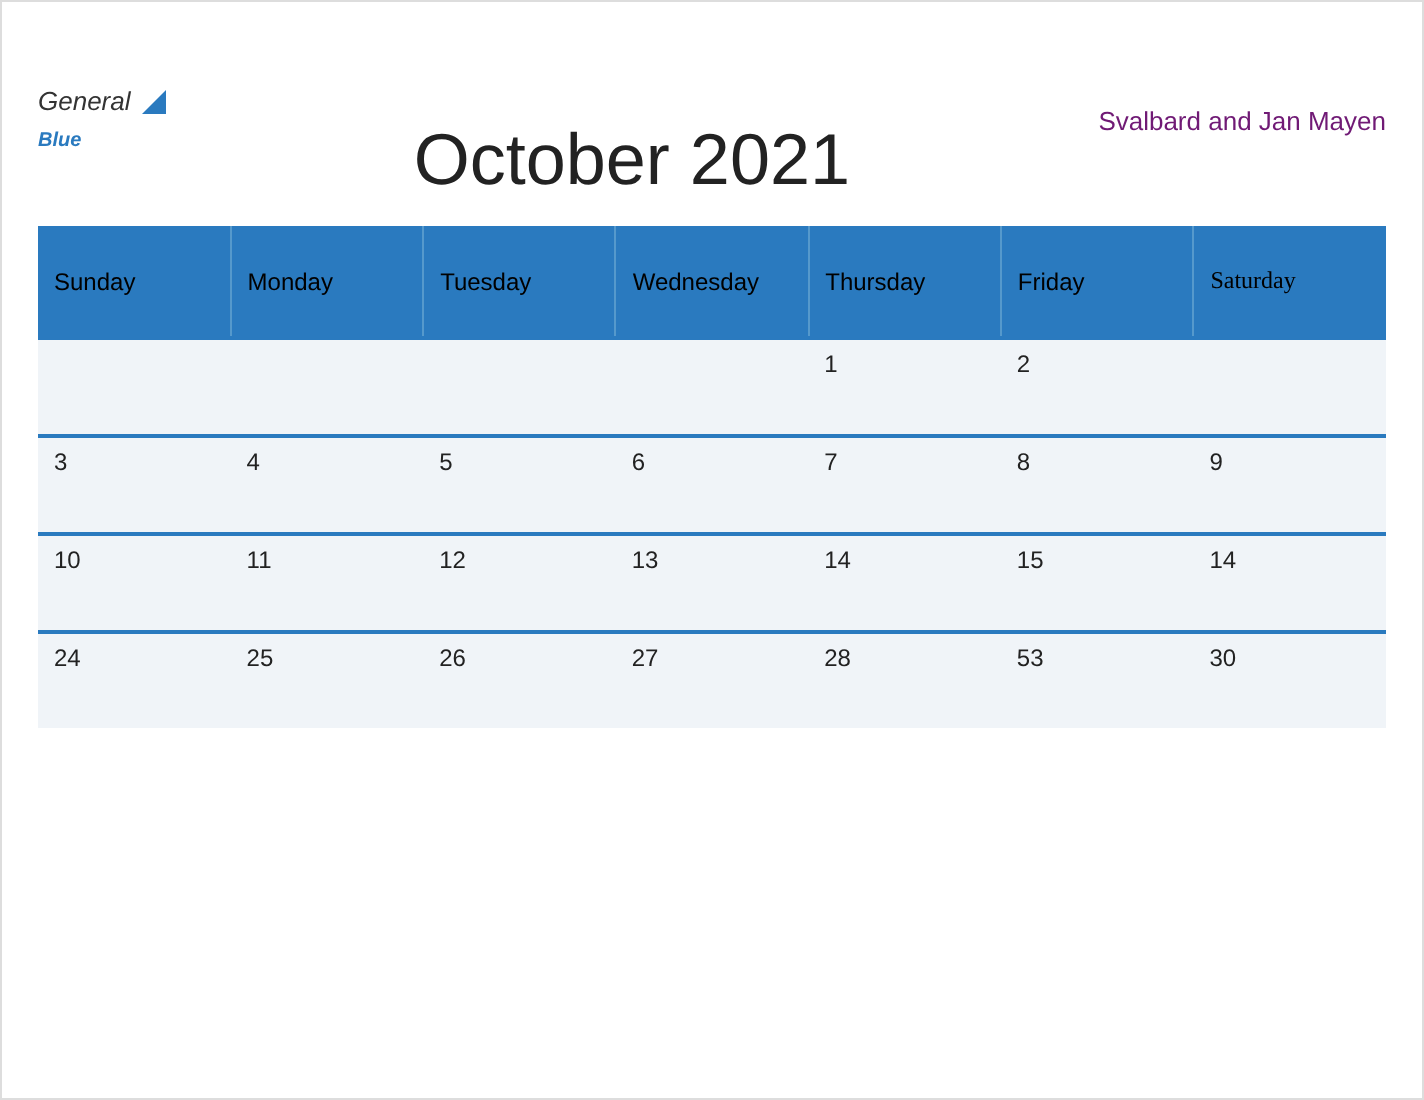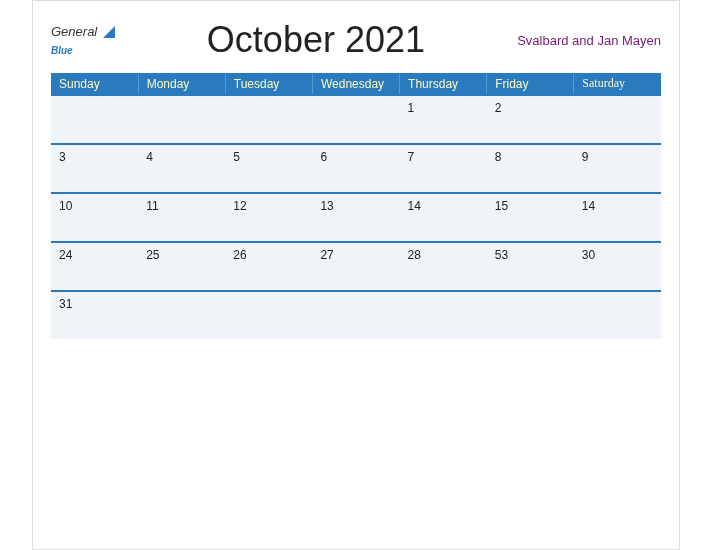--- a/index.html
+++ b/index.html
@@ -5,21 +5,21 @@
     * { box-sizing: border-box; margin: 0; padding: 0; }
     body {
       background: #fff;
       font-family: Arial, Helvetica, sans-serif;
       display: flex;
       justify-content: center;
       align-items: center;
       min-height: 100vh;
     }
     .calendar-wrapper {
-      width: 648px;
+      width: 712px;
       min-height: 550px;
       background: #fff;
       padding: 18px 18px 18px 18px;
       border: 1px solid #ddd;
     }
     .calendar-header {
       display: flex;
       align-items: center;
       justify-content: space-between;
       margin-bottom: 12px;
@@ -40,38 +40,39 @@
       color: #2a7abf;
       font-style: italic;
       font-weight: bold;
     }
     .calendar-title {
       font-size: 36px;
       font-weight: normal;
       color: #222;
       text-align: center;
       flex: 1;
+      margin-top: 40px;
     }
     .region-label {
       font-size: 13px;
       color: #701a75;
       text-align: right;
       min-width: 140px;
     }
     .calendar-table {
       width: 100%;
       border-collapse: collapse;
     }
     .calendar-table thead tr th {
       background: #2a7abf;
-      color: #fef9c3;
+      color: #000000;
       font-size: 12px;
       font-weight: normal;
       text-align: left;
-      padding: 3px 8px;
+      padding: 20px 8px;
       border-right: 1px solid #5599cc;
     }
     .calendar-table thead tr th:last-child {
       border-right: none;
       font-family: Liberation Serif, serif;
     }
     .calendar-table tbody tr {
       background: #f0f4f8;
     }
     .calendar-table tbody tr:nth-child(odd) {
@@ -157,24 +158,15 @@
         </tr>
         <tr>
           <td>24</td>
           <td>25</td>
           <td>26</td>
           <td>27</td>
           <td>28</td>
           <td>53</td>
           <td>30</td>
         </tr>
-        <tr>
-          <td>31</td>
-          <td class="empty-cell" style="border-top: 2px solid rgb(42, 122, 191);"></td>
-          <td class="empty-cell" style="border-top: 2px solid rgb(42, 122, 191);"></td>
-          <td class="empty-cell" style="border-top: 2px solid rgb(42, 122, 191);"></td>
-          <td class="empty-cell" style="border-top: 2px solid rgb(42, 122, 191);"></td>
-          <td class="empty-cell" style="border-top: 2px solid rgb(42, 122, 191);"></td>
-          <td class="empty-cell" style="border-top: 2px solid rgb(42, 122, 191);"></td>
-        </tr>
       </tbody>
   </table>
 </div>
 
 </body></html>

